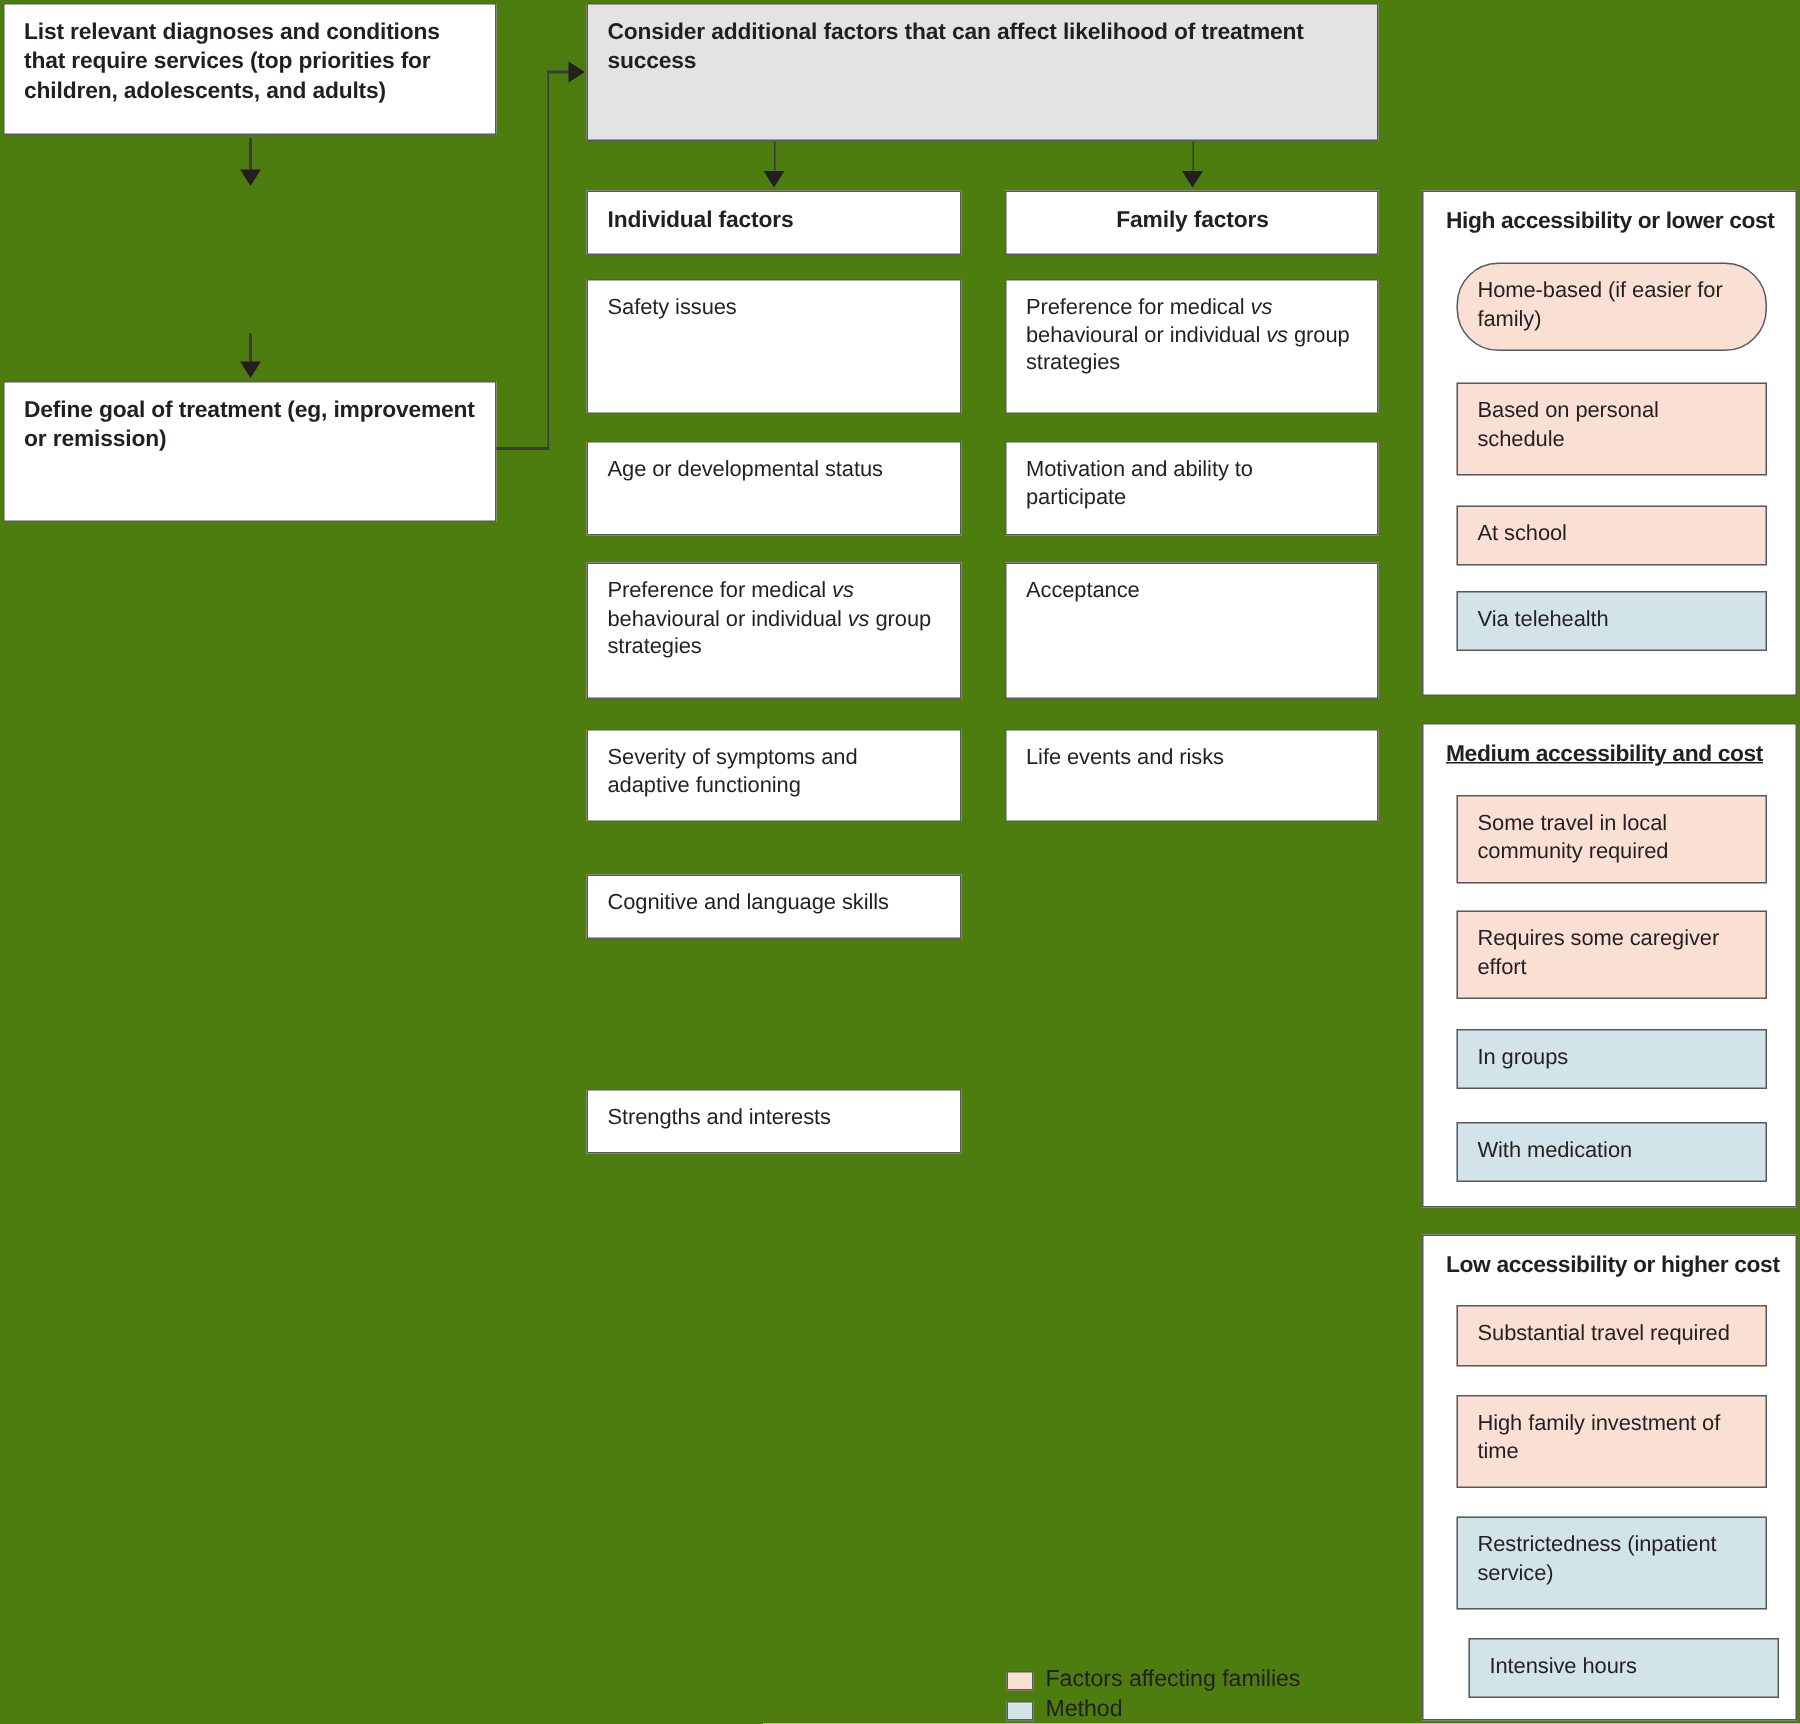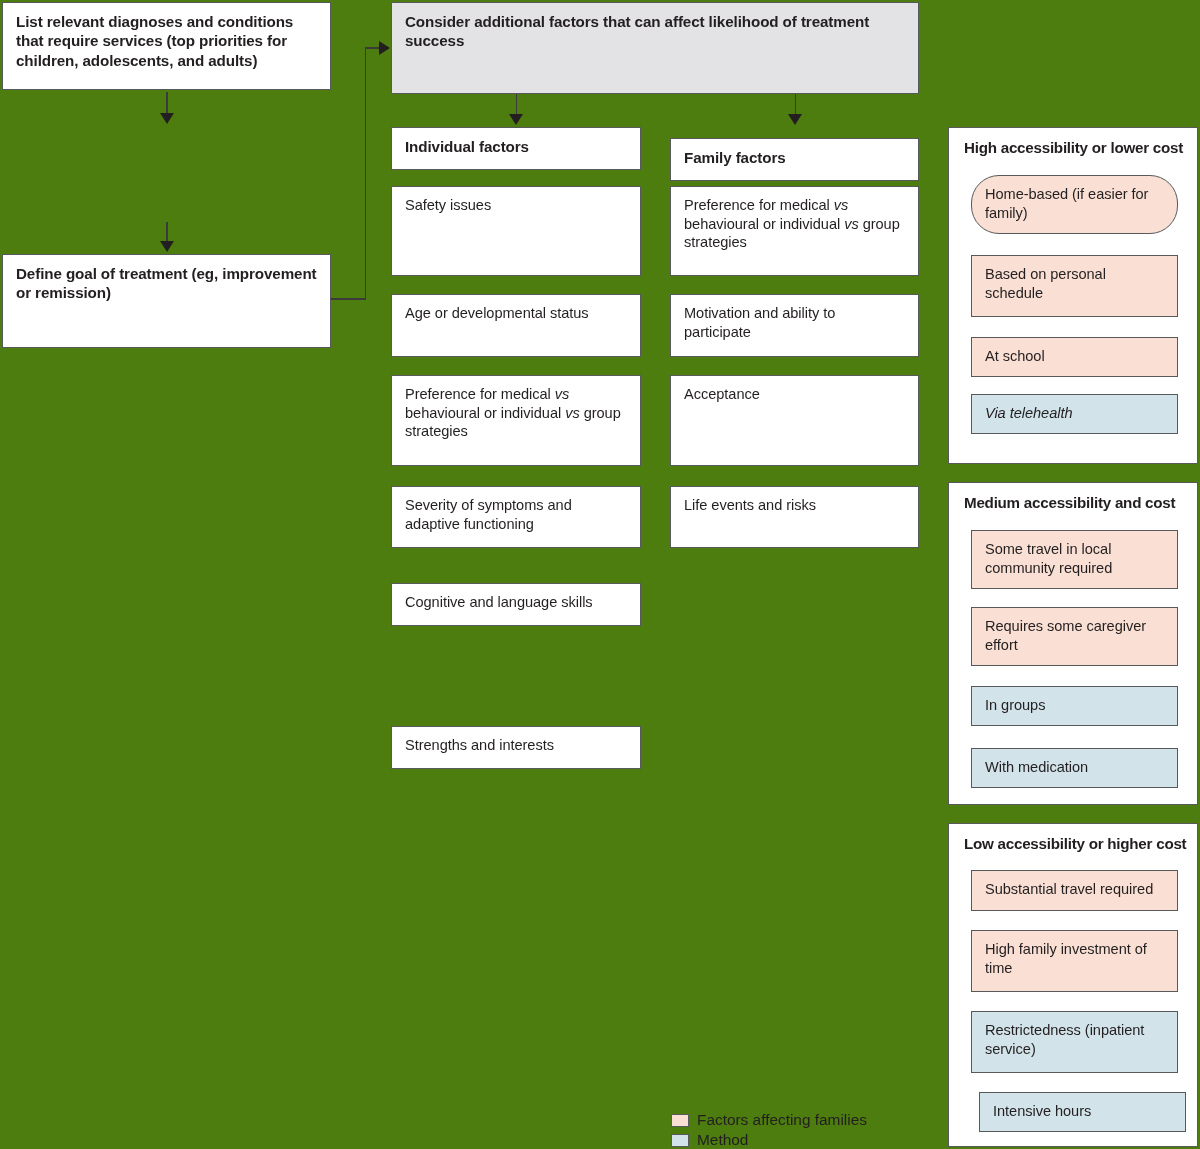--- a/index.html
+++ b/index.html
@@ -177,21 +177,21 @@
 
   <div class="box item" style="left:391px; top:583px; width:250px; height:43px;">
     <span>Cognitive and language skills</span>
   </div>
 
 
   <div class="box item" style="left:391px; top:726px; width:250px; height:43px;">
     <span>Strengths and interests</span>
   </div>
 
-  <div class="box head" style="left:670px; top:138px; width:249px; height:43px;">
+  <div class="box head" style="left:670px; top:127px; width:249px; height:43px;text-align:center;">
     <span>Family factors</span>
   </div>
 
   <div class="box item" style="left:670px; top:186px; width:249px; height:90px;">
     <span><span>Preference for medical </span><span class="vs">vs</span><span> behavioural or individual </span><span class="vs">vs</span><span> group strategies</span></span>
   </div>
 
   <div class="box item" style="left:670px; top:294px; width:249px; height:63px;">
     <span>Motivation and ability to participate</span>
   </div>
@@ -211,26 +211,26 @@
   </div>
   <div class="box item peach" style="left:971px; top:175px; width:207px; height:59px;border-radius:28px;">
     <span>Home-based (if easier for family)</span>
   </div>
   <div class="box item peach" style="left:971px; top:255px; width:207px; height:62px;">
     <span>Based on personal schedule</span>
   </div>
   <div class="box item peach" style="left:971px; top:337px; width:207px; height:40px;">
     <span>At school</span>
   </div>
-  <div class="box item blue" style="left:971px; top:394px; width:207px; height:40px;font-style:italic;">
+  <div class="box item blue" style="left:971px; top:394px; width:207px; height:40px;">
     <span>Via telehealth</span>
   </div>
 
   <div class="panel" style="left:948px; top:482px; width:250px; height:323px;"></div>
-  <div class="panel-title" style="left:964px; top:494px;">
+  <div class="panel-title" style="left:964px; top:494px;text-decoration:underline;">
     <span>Medium accessibility and cost</span>
   </div>
   <div class="box item peach" style="left:971px; top:530px; width:207px; height:59px;">
     <span>Some travel in local community required</span>
   </div>
   <div class="box item peach" style="left:971px; top:607px; width:207px; height:59px;">
     <span>Requires some caregiver effort</span>
   </div>
   <div class="box item blue" style="left:971px; top:686px; width:207px; height:40px;">
     <span>In groups</span>

